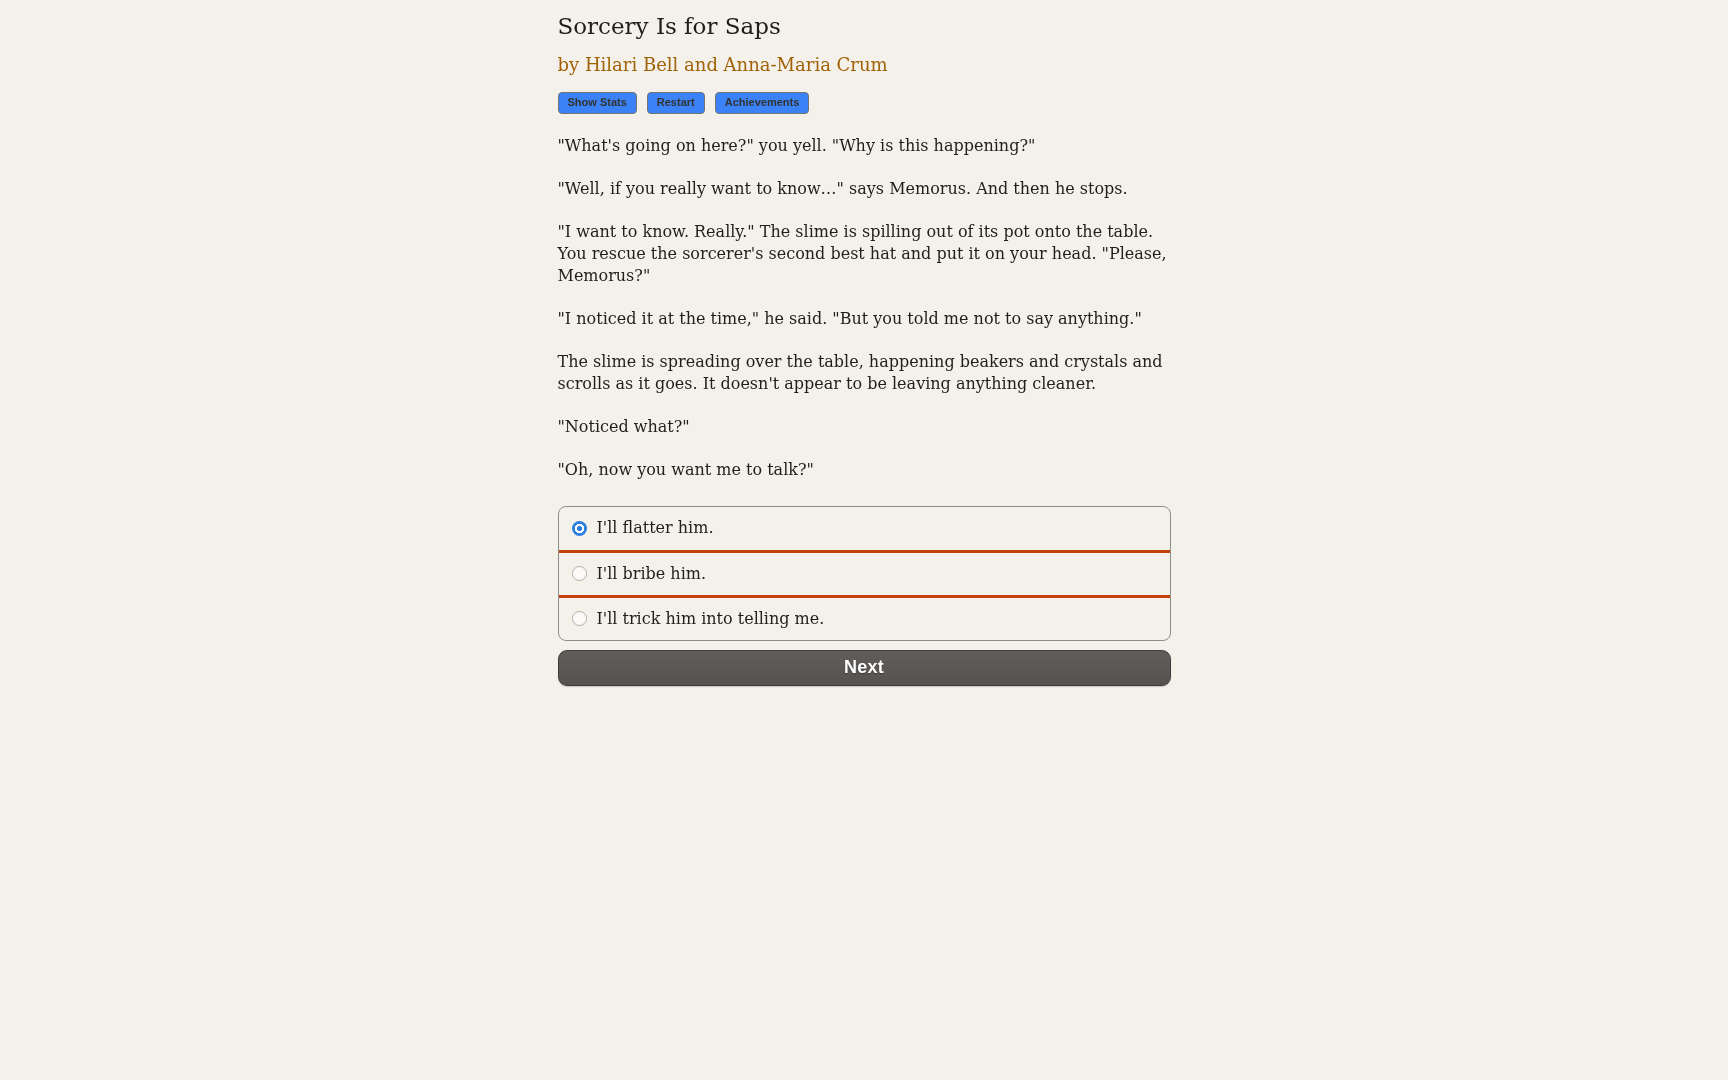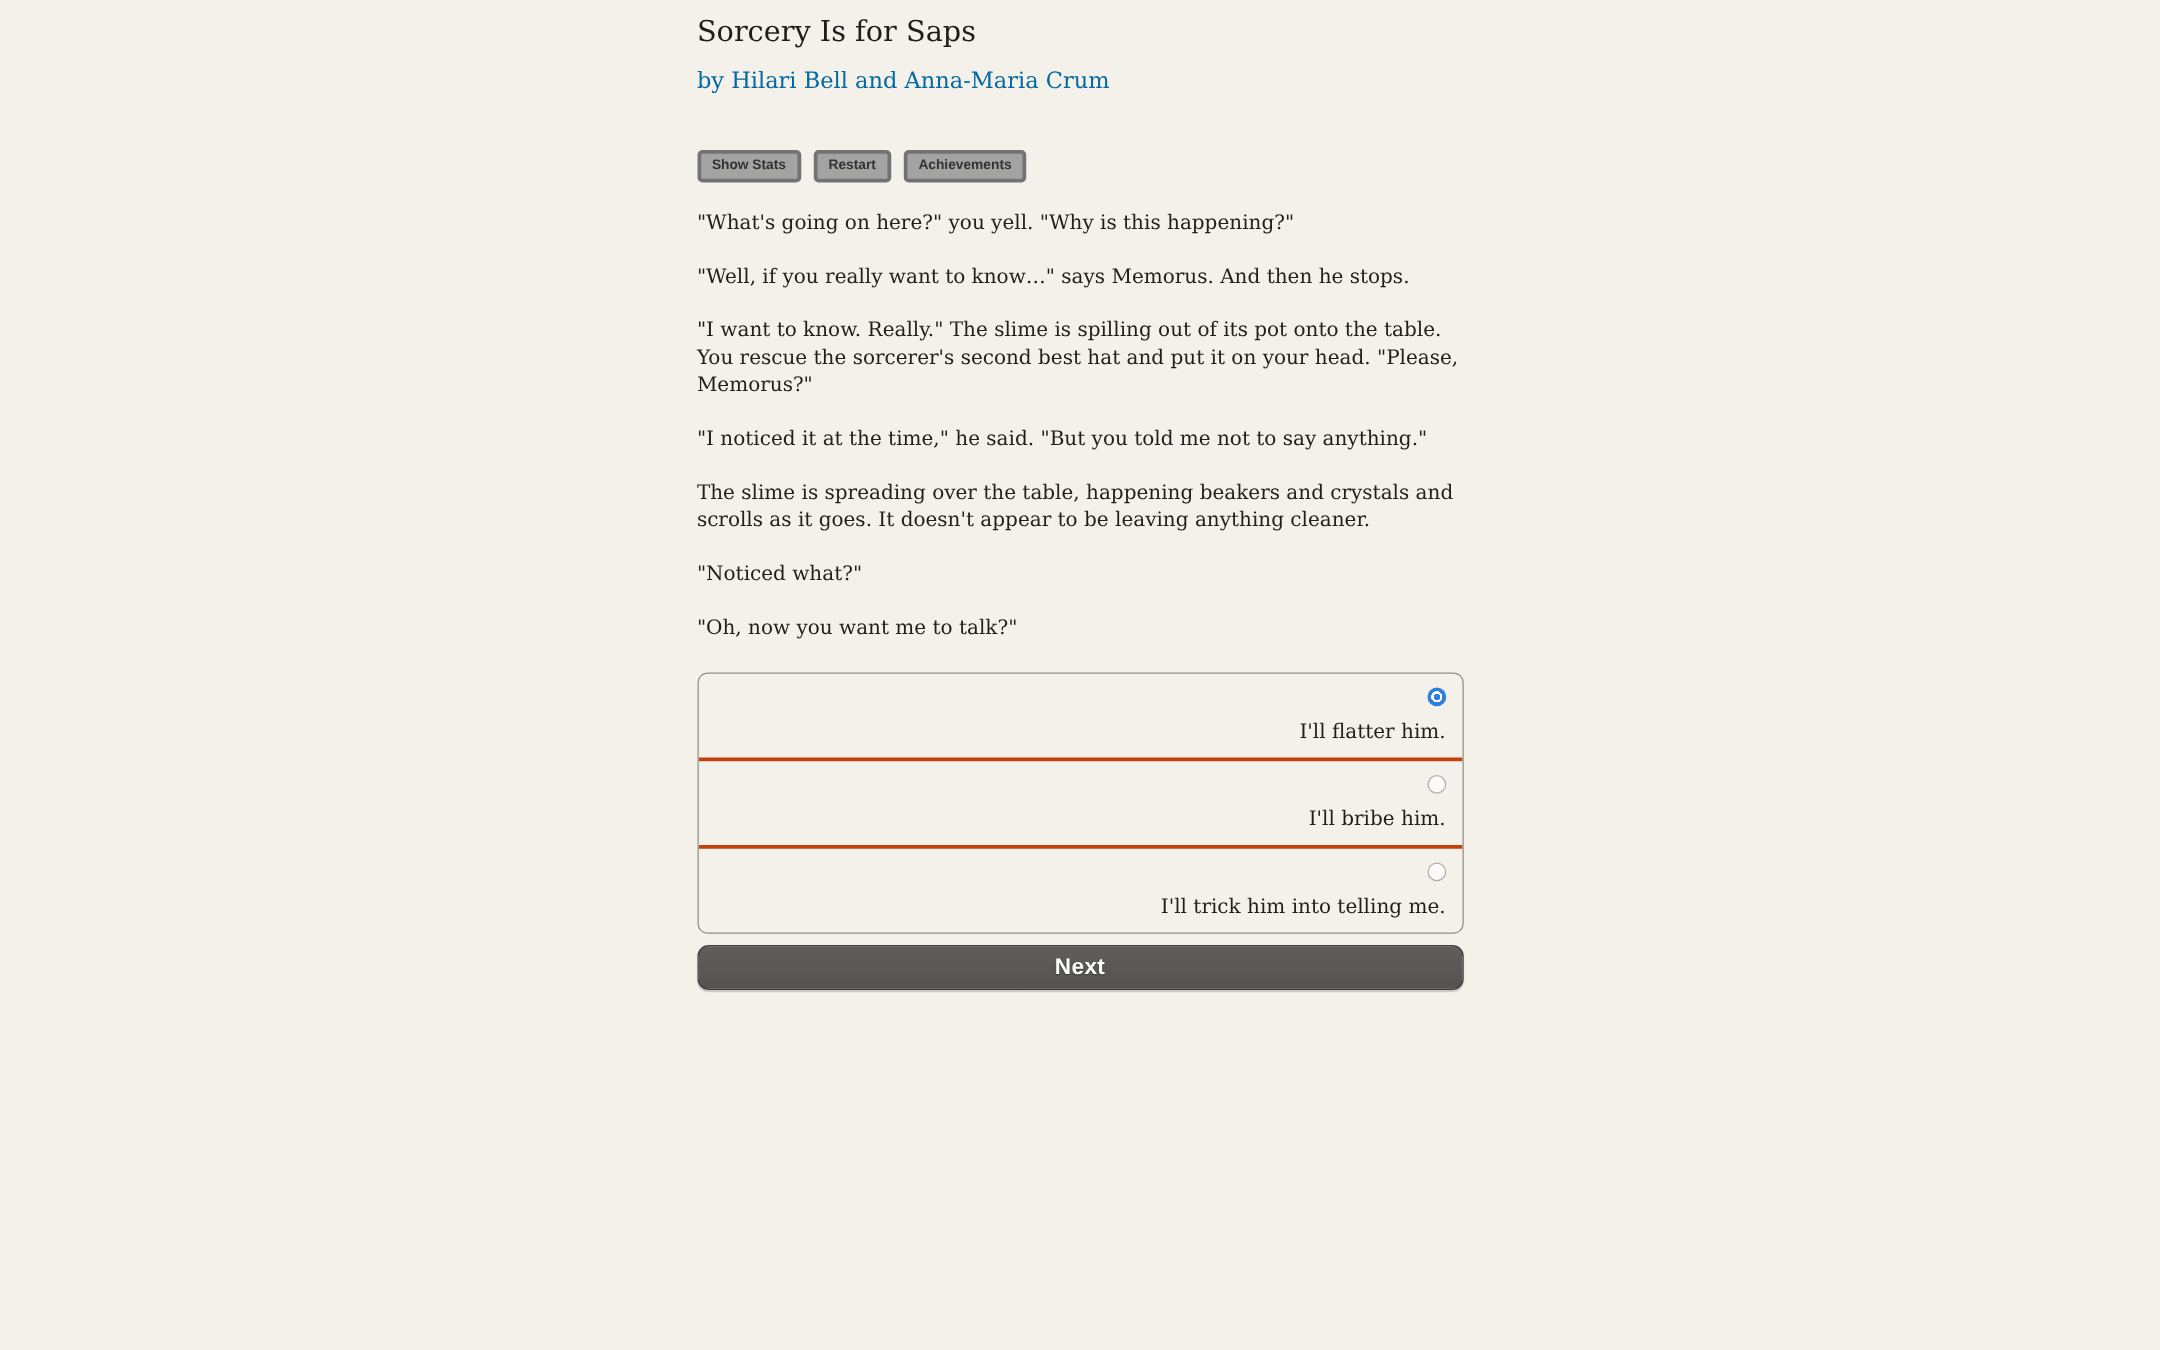--- a/index.html
+++ b/index.html
@@ -20,55 +20,53 @@
     font-size: 23px;
     font-weight: 400;
     margin: 0 0 12px 0;
     line-height: 1.2;
     color: #1f1c19;
   }
   .byline {
     font-size: 18px;
     margin: 0 0 15px 0;
     line-height: 24px;
-    color: #0369a1;
+    color: #a16207;
   }
   .toolbar { display: flex; gap: 10px; margin: 0 0 10px 0; }
   .toolbar button {
     font-family: "Liberation Sans", sans-serif;
     font-size: 11px;
     font-weight: 700;
     color: #333330;
-    background: #a3a3a3;
-    border: 3px solid #737373;
+    background: #3b82f6;
+    border: 1px solid #737373;
     border-radius: 4px;
     padding: 3px 9px 4px 9px;
     cursor: pointer;
     line-height: 1.2;
-    margin-top: 28px;
   }
   .story p {
     font-size: 16px;
     line-height: 22px;
     margin: 21px 0;
   }
   .choice-list {
     border: 1px solid #8f8d87;
     border-radius: 8px;
     margin-top: 25px;
     overflow: hidden;
   }
   .choice-row {
     display: flex;
-    align-items: flex-end;
+    align-items: center;
     gap: 10px;
     padding: 11px 13px;
     min-height: 43px;
     cursor: pointer;
-    flex-direction: column;
   }
   .choice-row + .choice-row { border-top: 3px solid #c2410c; }
   .radio {
     width: 15px; height: 15px;
     border-radius: 50%;
     background: #fcfbf9;
     border: 1px solid #b3afa8;
     flex-shrink: 0;
   }
   .radio.checked {

